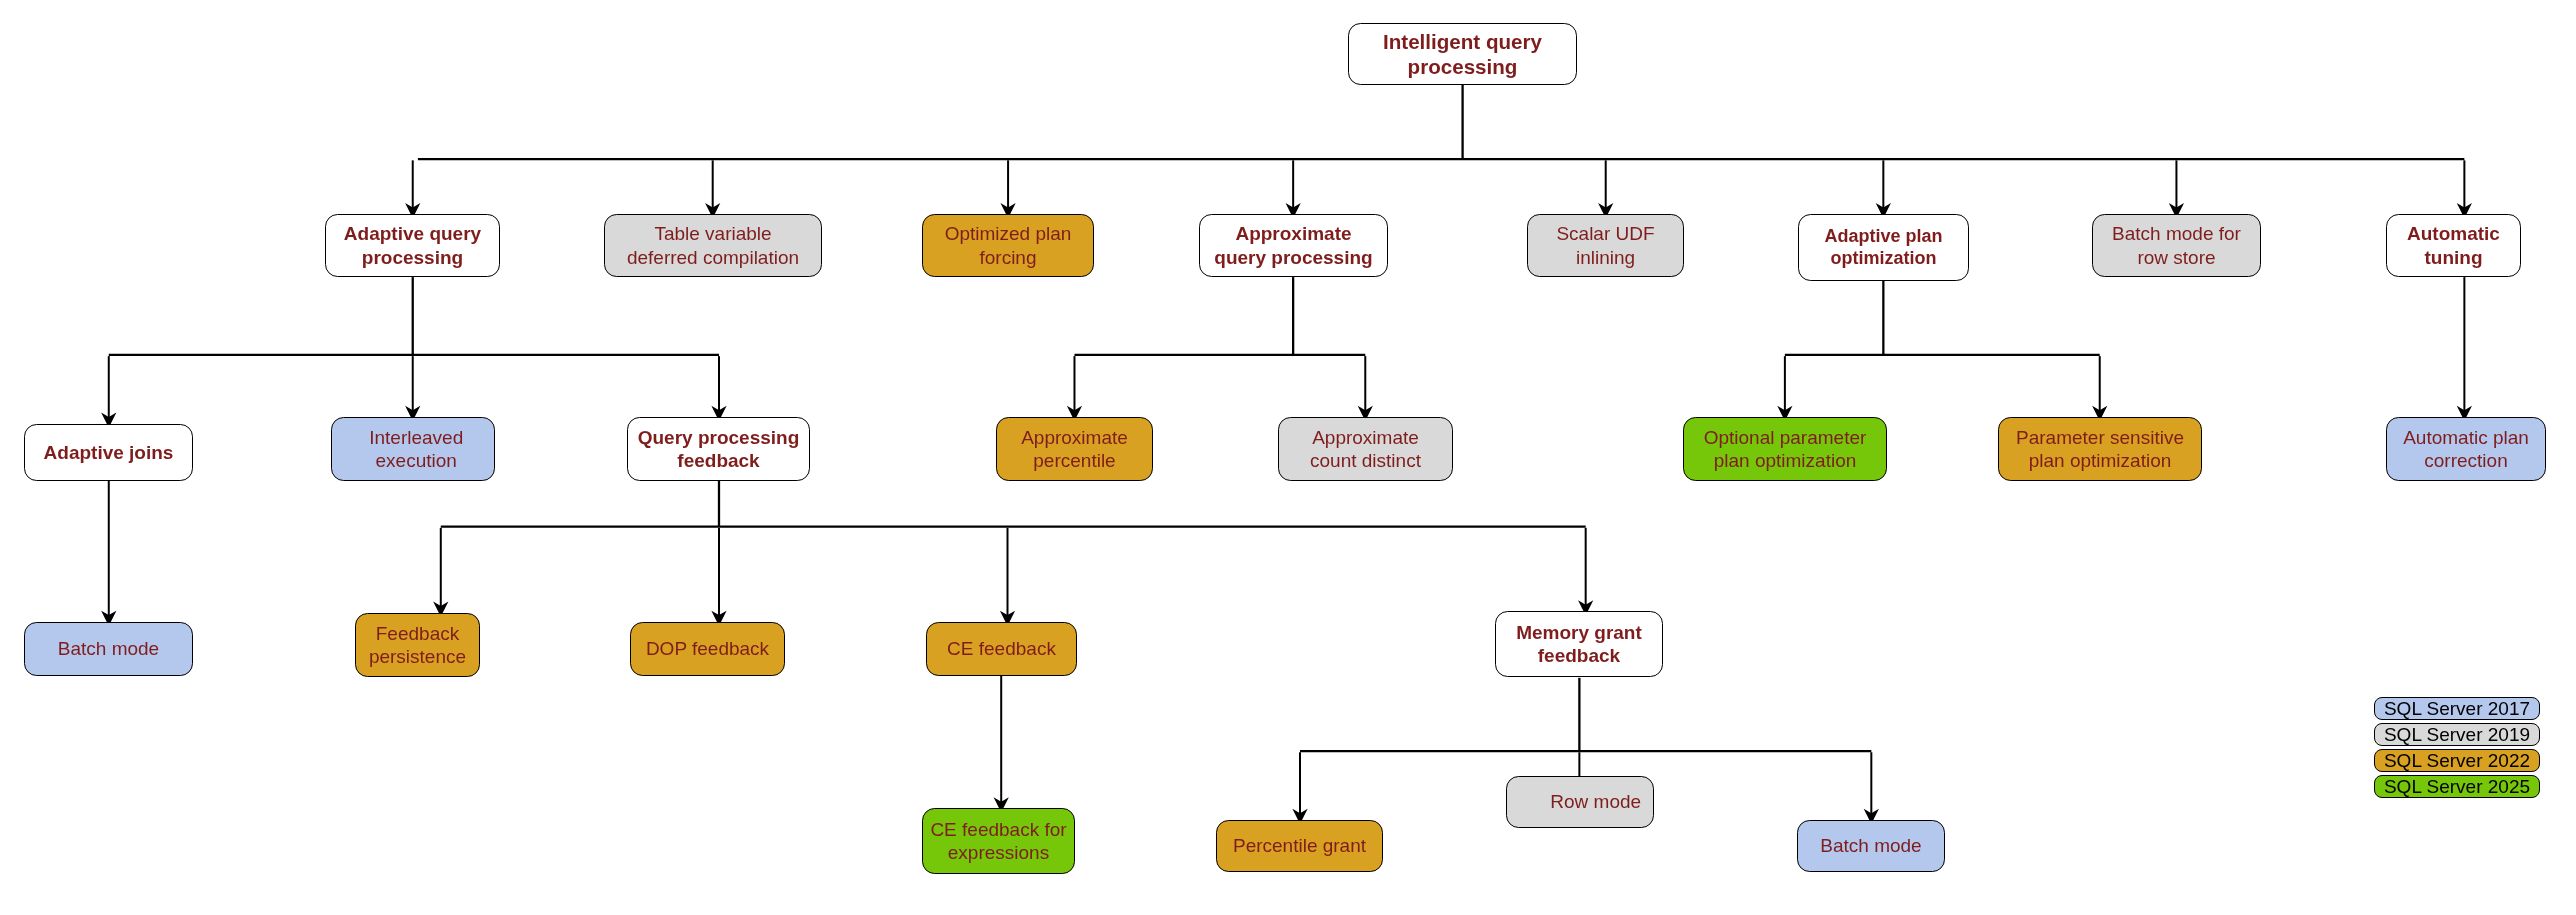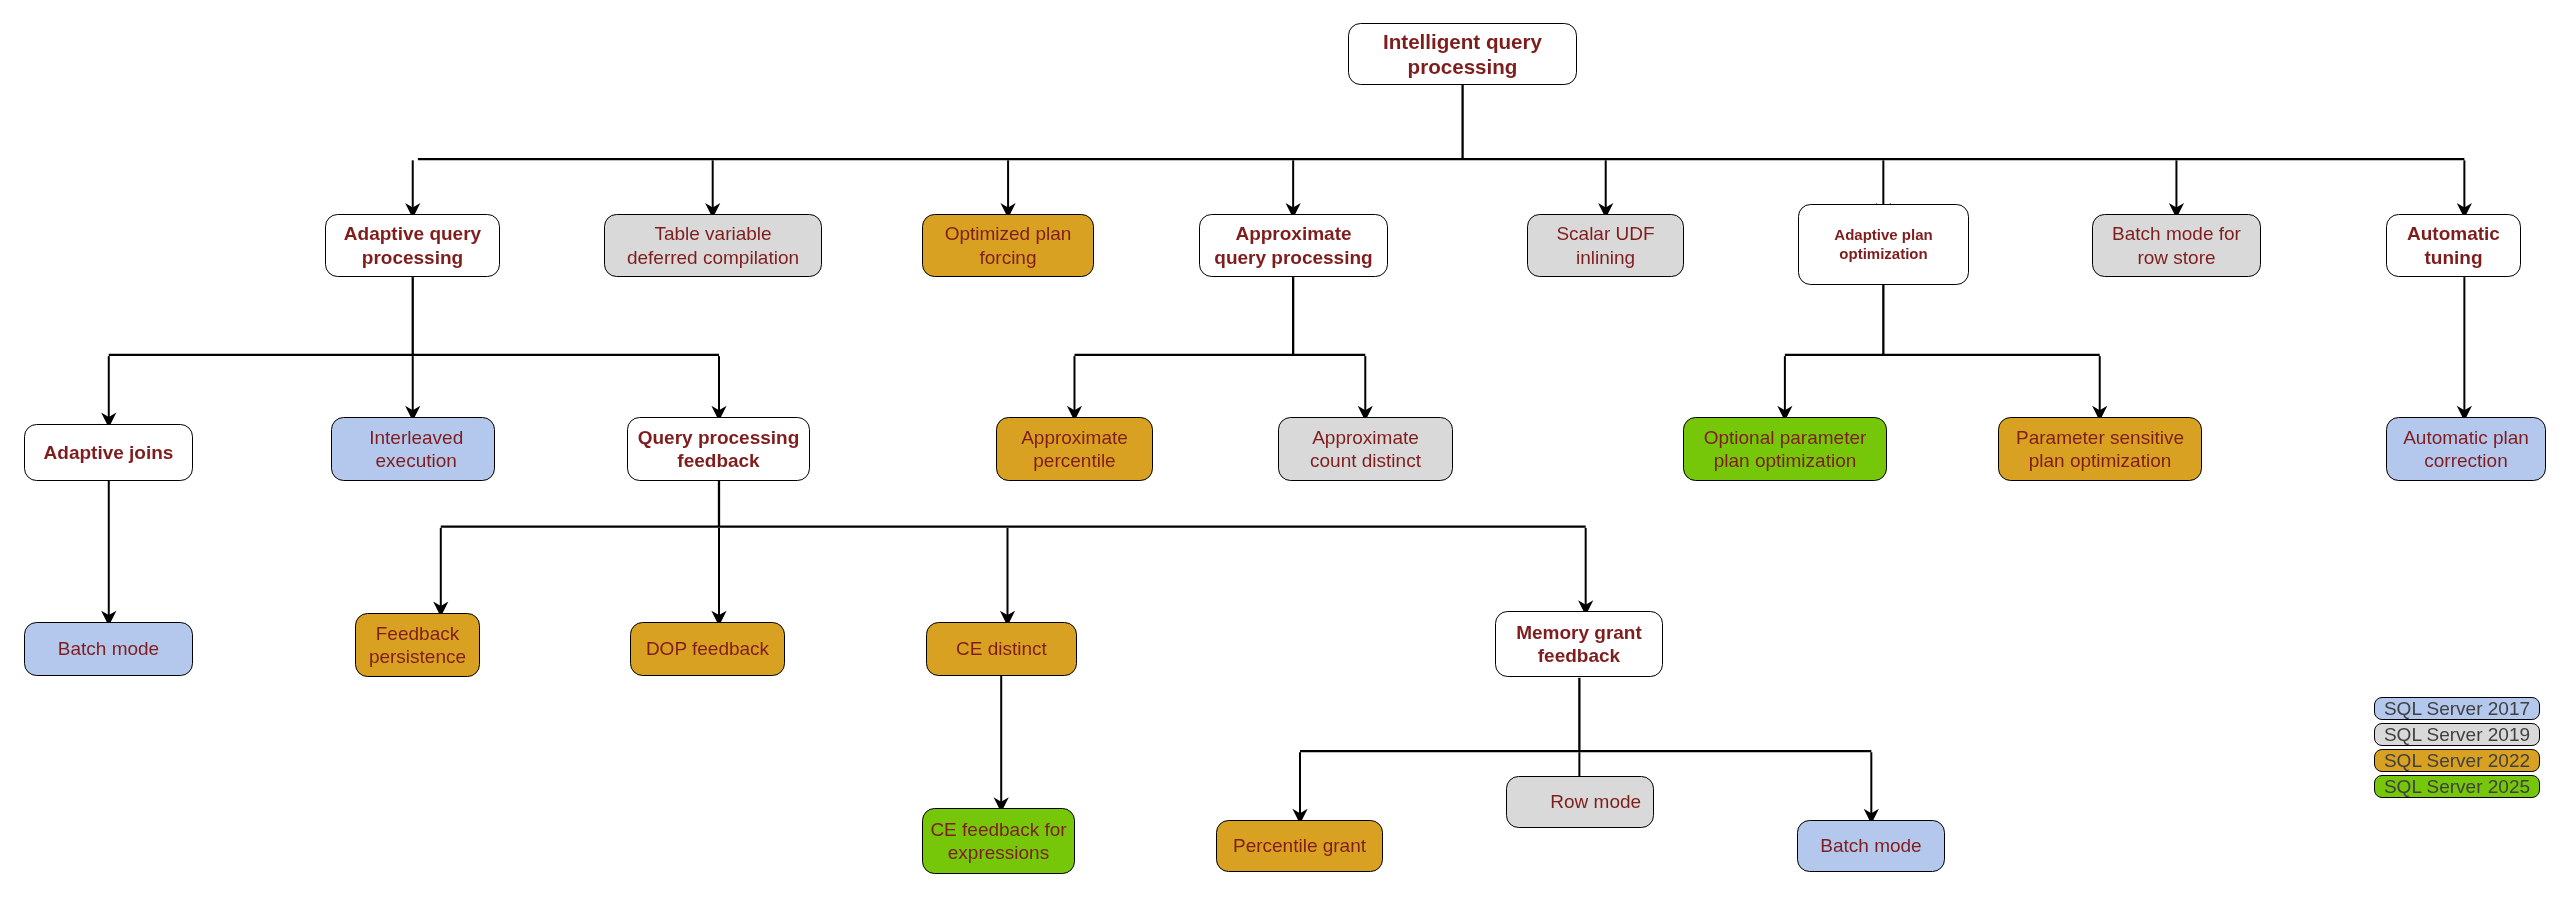--- a/index.html
+++ b/index.html
@@ -29,21 +29,21 @@
   .n-green{background:#76c70a;}
   .n-blue{background:#b4c7ed;}
   .bold{font-weight:bold;}
   .legend-item{
     position:absolute;
     box-sizing:border-box;
     display:flex;align-items:center;justify-content:center;
     border:1.7px solid #000000;
     border-radius:8px;
     font-size:19px;
-    color:#404040;
+    color:#000000;
     white-space:nowrap;
   }
 </style>
 </head>
 <body>
 
 <div id="stage">
 
   <svg id="edges" viewBox="0 0 4500 1600" xmlns="http://www.w3.org/2000/svg">
     <defs>
@@ -126,21 +126,21 @@
       <div class="node n-white bold" style="left: 325px; top: 214px; width: 175px; height: 63px; font-size: 19px;">Adaptive query
 processing</div>
       <div class="node n-gray" style="left: 604px; top: 214px; width: 218px; height: 63px; font-size: 19px;">Table variable
 deferred compilation</div>
       <div class="node n-orange" style="left: 922px; top: 214px; width: 172px; height: 63px; font-size: 19px;">Optimized plan
 forcing</div>
       <div class="node n-white bold" style="left: 1199px; top: 214px; width: 189px; height: 63px; font-size: 19px;">Approximate
 query processing</div>
       <div class="node n-gray" style="left: 1527px; top: 214px; width: 157px; height: 63px; font-size: 19px;">Scalar UDF
 inlining</div>
-      <div class="node n-white bold" style="left: 1798px; top: 204px; width: 171px; height: 81px; font-size: 15px;">Adaptive plan
+      <div class="node n-white bold" style="left: 1798px; top: 214px; width: 171px; height: 67px; font-size: 18px;">Adaptive plan
 optimization</div>
       <div class="node n-gray" style="left: 2092px; top: 214px; width: 169px; height: 63px; font-size: 19px;">Batch mode for
 row store</div>
       <div class="node n-white bold" style="left: 2386px; top: 214px; width: 135px; height: 63px; font-size: 19px;">Automatic
 tuning</div>
       <div class="node n-white bold" style="left: 24px; top: 424px; width: 169px; height: 57px; font-size: 19px;">Adaptive joins</div>
       <div class="node n-blue" style="left: 331px; top: 417px; width: 164px; height: 64px; font-size: 19px; padding-left: 11px;">Interleaved
 execution</div>
       <div class="node n-white bold" style="left: 627px; top: 417px; width: 183px; height: 64px; font-size: 19px;">Query processing
 feedback</div>
@@ -151,21 +151,21 @@
       <div class="node n-green" style="left: 1683px; top: 417px; width: 204px; height: 64px; font-size: 19px;">Optional parameter
 plan optimization</div>
       <div class="node n-orange" style="left: 1998px; top: 417px; width: 204px; height: 64px; font-size: 19px;">Parameter sensitive
 plan optimization</div>
       <div class="node n-blue" style="left: 2386px; top: 417px; width: 160px; height: 64px; font-size: 19px;">Automatic plan
 correction</div>
       <div class="node n-blue" style="left: 24px; top: 622px; width: 169px; height: 54px; font-size: 19px;">Batch mode</div>
       <div class="node n-orange" style="left: 355px; top: 613px; width: 125px; height: 64px; font-size: 19px;">Feedback
 persistence</div>
       <div class="node n-orange" style="left: 630px; top: 622px; width: 155px; height: 54px; font-size: 19px;">DOP feedback</div>
-      <div class="node n-orange" style="left: 926px; top: 622px; width: 151px; height: 54px; font-size: 19px;">CE distinct</div>
+      <div class="node n-orange" style="left: 926px; top: 622px; width: 151px; height: 54px; font-size: 19px;">CE feedback</div>
       <div class="node n-white bold" style="left: 1495px; top: 611px; width: 168px; height: 66px; font-size: 19px;">Memory grant
 feedback</div>
       <div class="node n-green" style="left: 922px; top: 808px; width: 153px; height: 66px; font-size: 19px;">CE feedback for
 expressions</div>
       <div class="node n-orange" style="left: 1216px; top: 820px; width: 167px; height: 52px; font-size: 19px;">Percentile grant</div>
       <div class="node n-gray" style="left: 1506px; top: 776px; width: 148px; height: 52px; font-size: 19px; padding-left: 36px;">Row mode</div>
       <div class="node n-blue" style="left: 1797px; top: 820px; width: 148px; height: 52px; font-size: 19px;">Batch mode</div>
     </div>
   <div id="legend">
       <div class="legend-item n-blue" style="left: 2374px; top: 697px; width: 166px; height: 23px;">SQL Server 2017</div>

